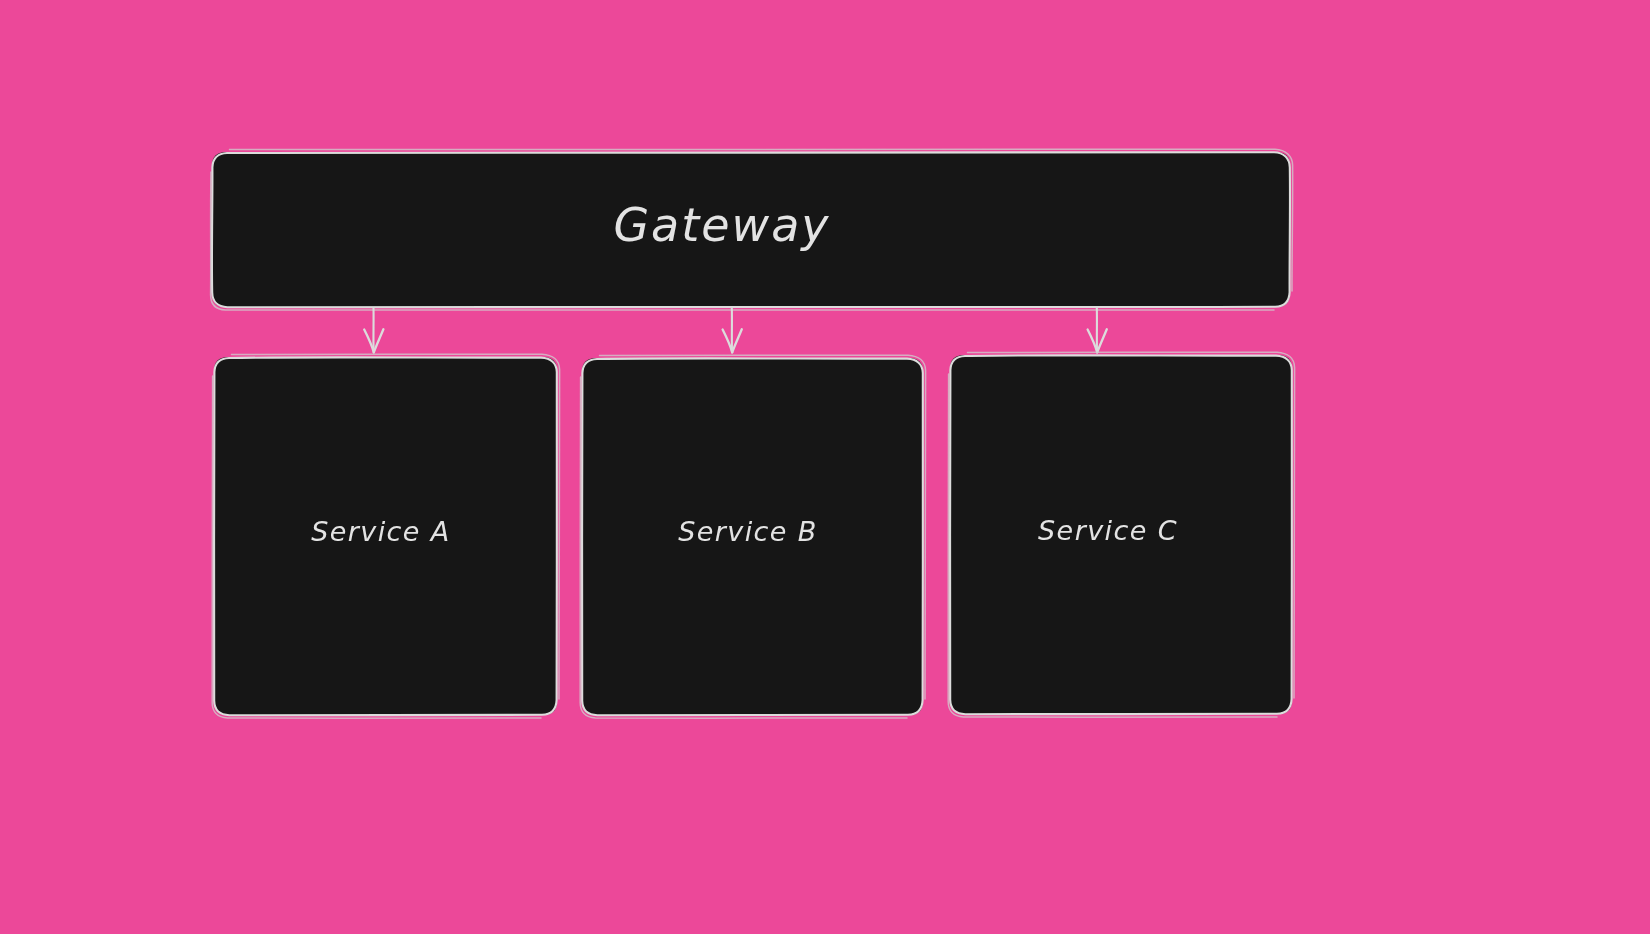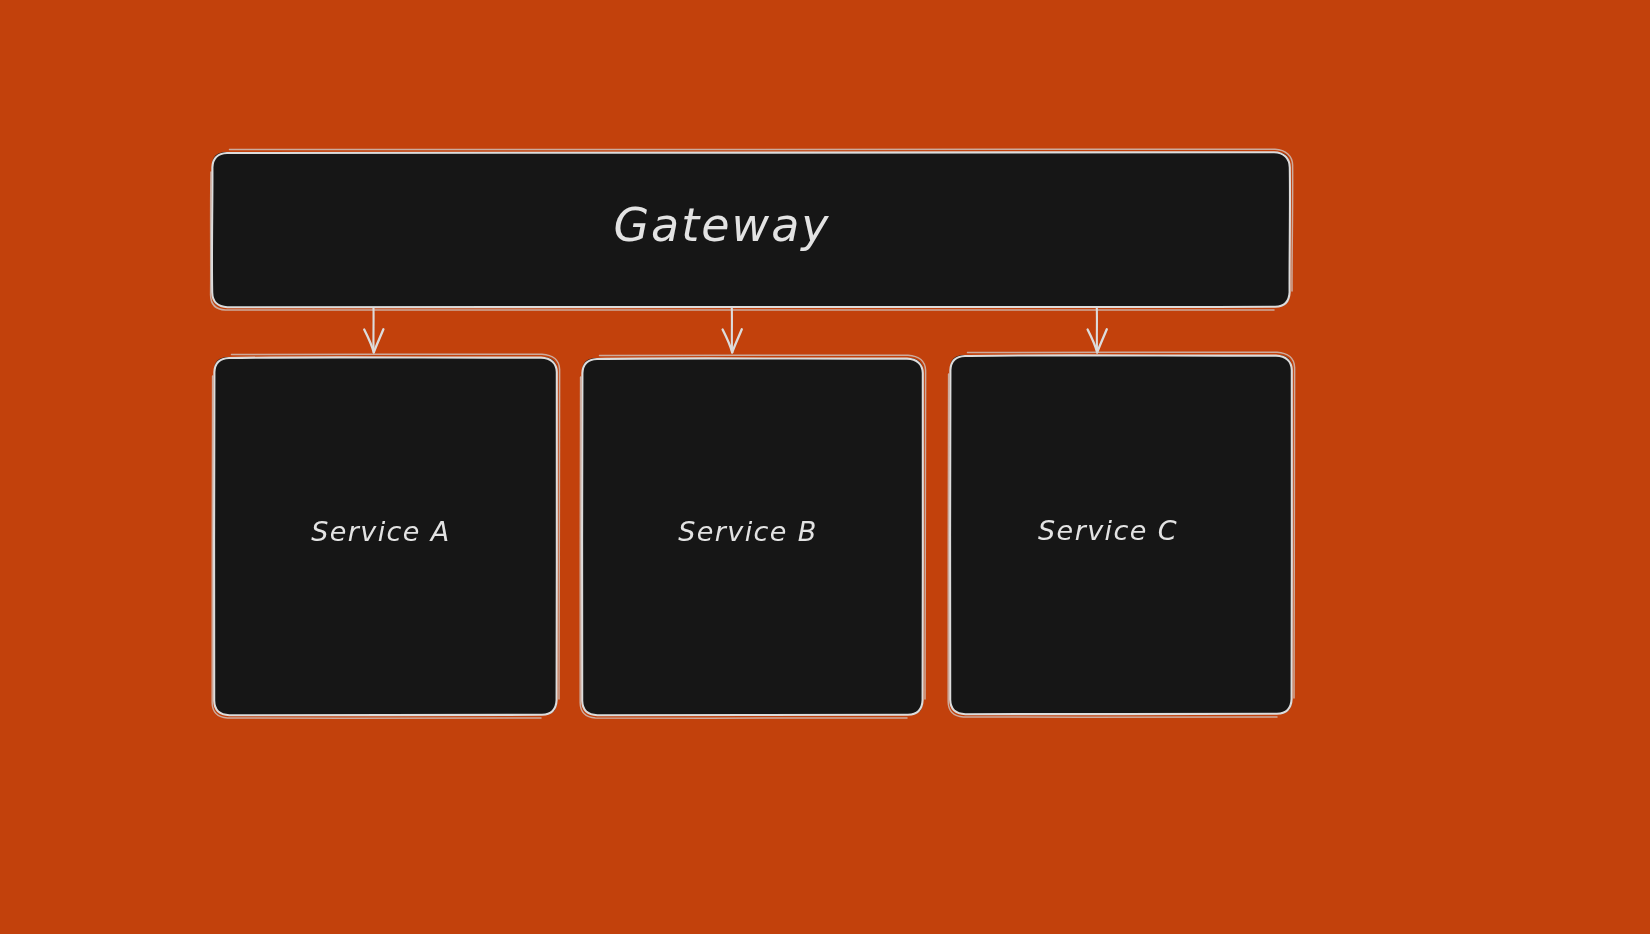--- a/index.html
+++ b/index.html
@@ -75,21 +75,21 @@
     fill: none;
     stroke: #dcdcdc;
     stroke-width: 2.3;
     stroke-linecap: round;
     stroke-linejoin: round;
   }
 </style>
 </head>
 <body style="background: rgb(22, 22, 22);">
 
-<div id="canvas-root" style="background: #c2410c;">
+<div id="canvas-root" style="background: #ec4899;">
 
   <svg id="diagram-svg" viewBox="0 0 1650 934" xmlns="http://www.w3.org/2000/svg">
 
     <g>
       <path class="node-fill" d="M226 152 L1276 152 Q1290 152 1290 166 L1290 293 Q1290 307 1276 307 L226 307 Q212 307 212 293 L212 166 Q212 152 226 152 Z"></path>
 
       <path class="sketch-stroke" d="M227 153
                C 420 151.4, 820 152.6, 1274 152.2
                C 1284 152.4, 1289.6 158.6, 1289.8 167.4
                C 1290.4 206, 1289.4 258, 1289.6 292.4

